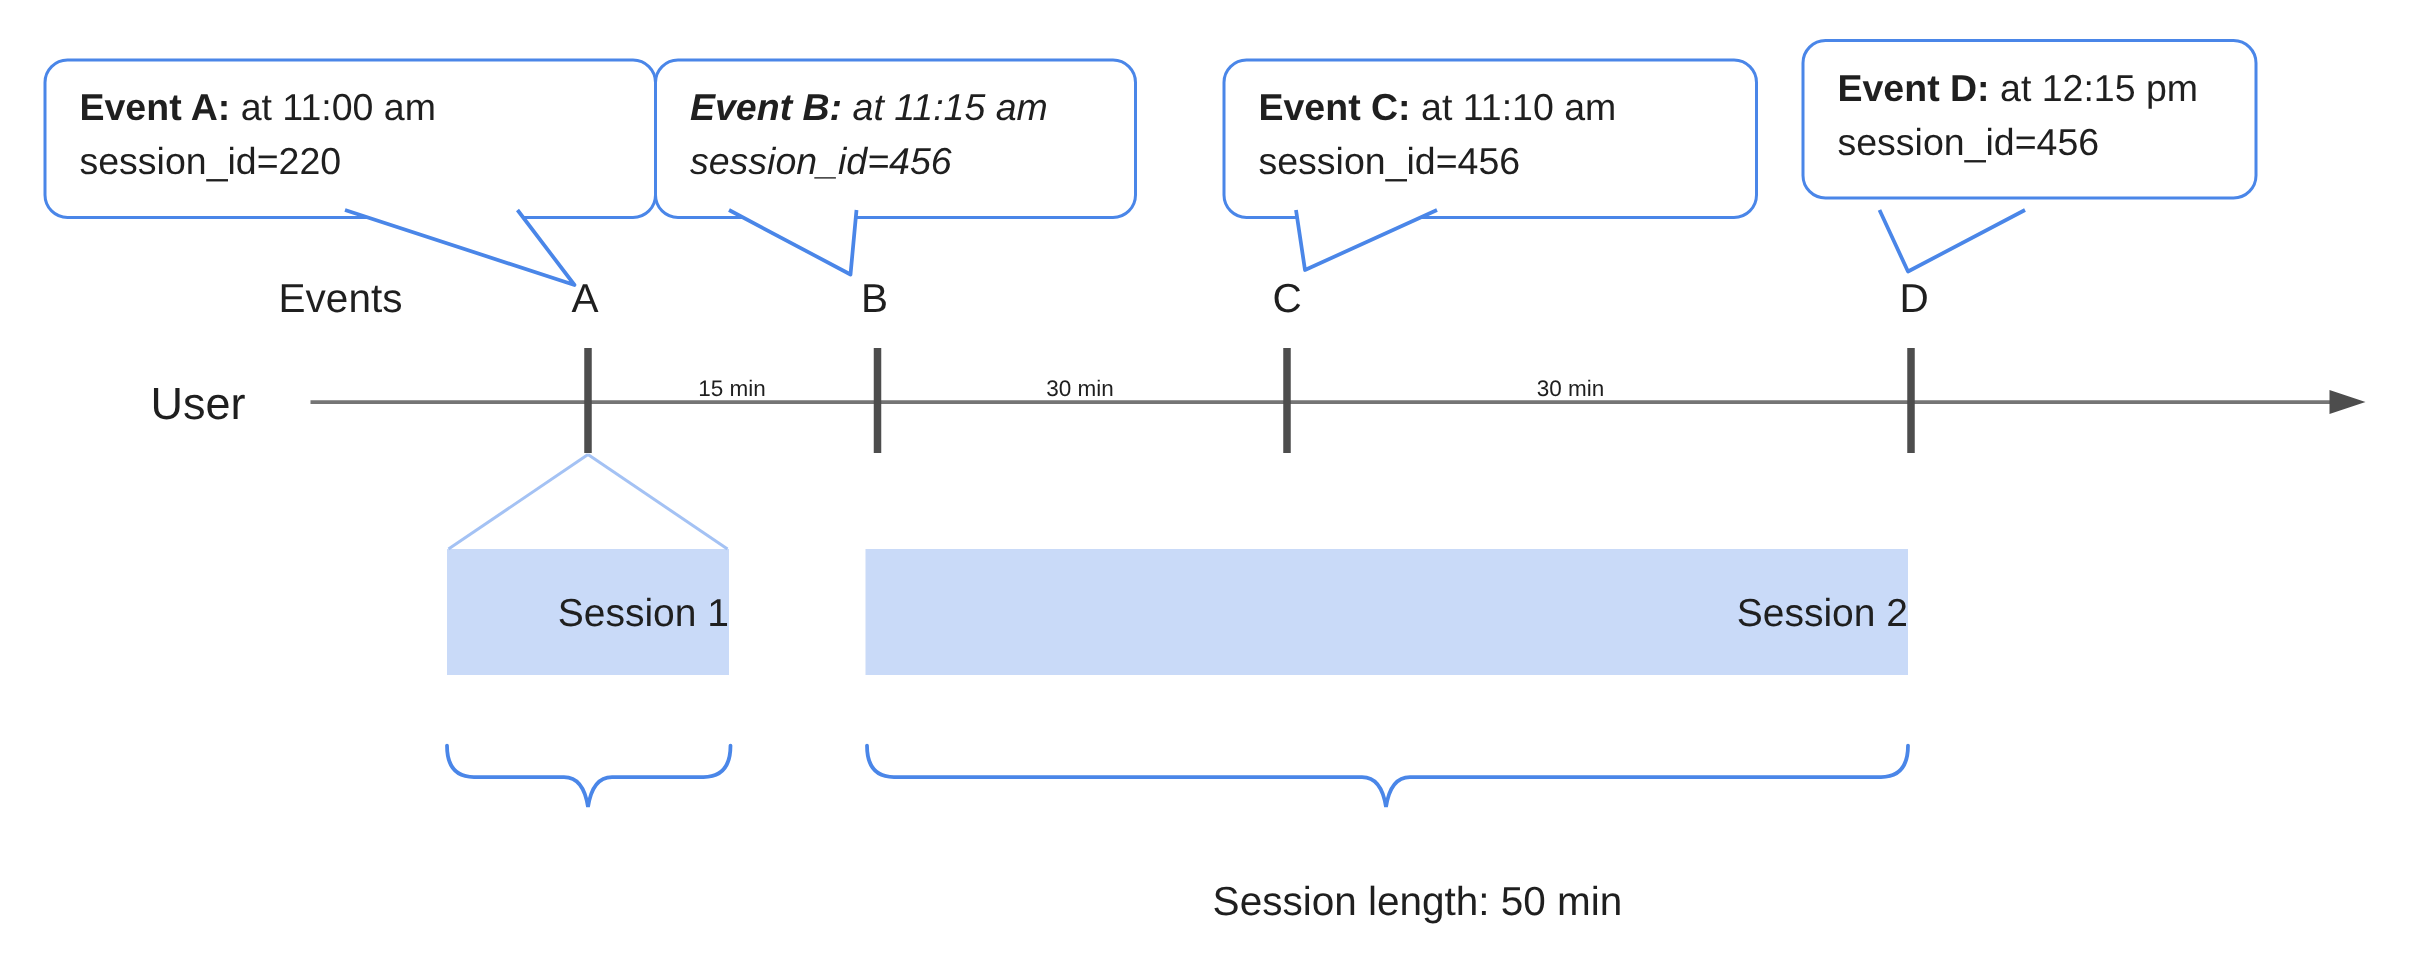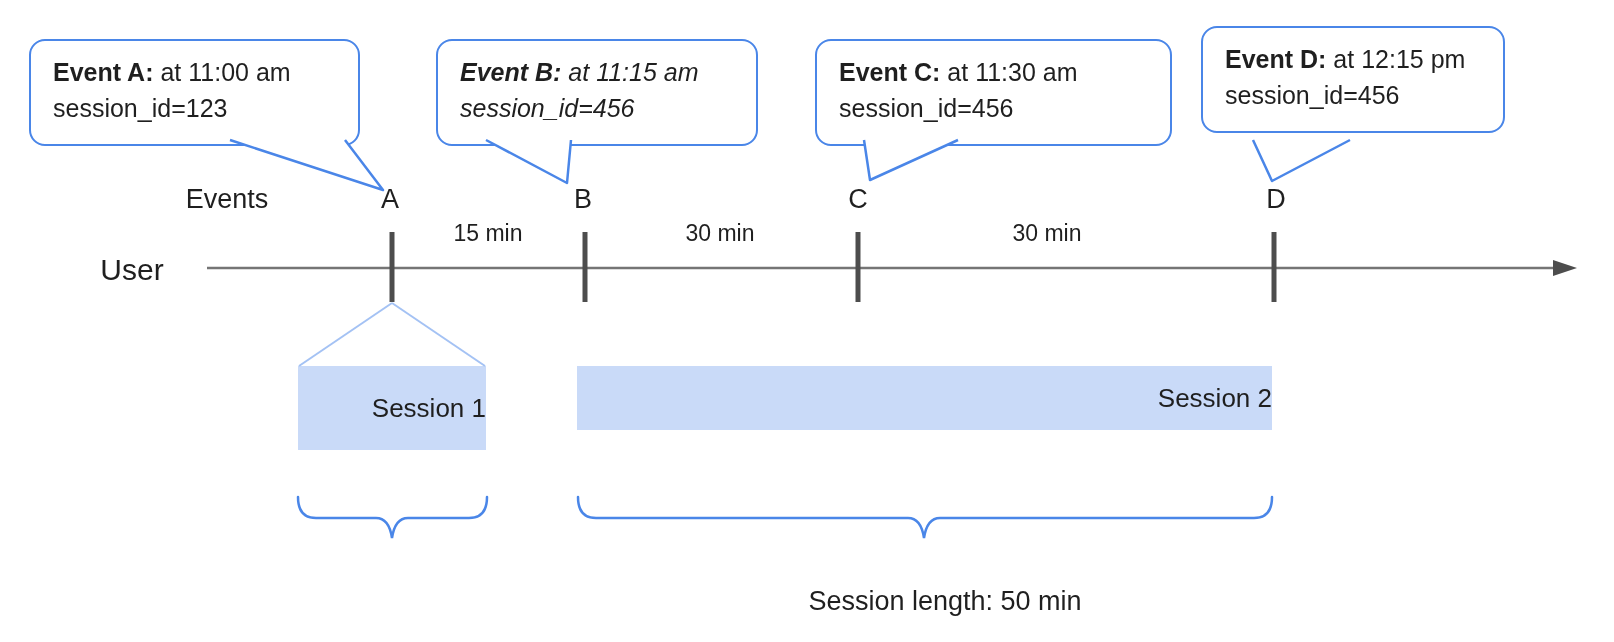--- a/index.html
+++ b/index.html
@@ -14,46 +14,46 @@
     position:absolute;z-index:1;box-sizing:border-box;background:#fff;
     border:2.5px solid var(--accent,#4a86e8);border-radius:16px;
     padding:13px 0 0 22px;font-size:25px;line-height:36px;white-space:nowrap;
   }
   .callout .b{font-weight:bold;}
   
   .lab{position:absolute;z-index:1;white-space:nowrap;}
   .cx{transform:translateX(-50%);}
   .axis-name{font-size:27px;text-align:right;}
   .marker{font-size:27px;}
-  .interval{font-size:23px;}
+  .interval{font-size:15px;margin-top:31px;}
   .user{font-size:30px;}
   .slen{font-size:27px;}
   
   .session-box{
     position:absolute;z-index:1;background:var(--session_fill,#c9daf8);
     display:flex;align-items:center;justify-content:flex-end;font-size:26px;
   }
 </style>
 </head>
 <body>
 
 <div class="canvas">
 
-  <div class="callout" style="left:29px;top:39px;width:331px;height:107px;">
+  <div class="callout" style="left:29px;top:39px;width:409px;height:107px;">
     <div><span class="b">Event A:</span> <span>at 11:00 am</span></div>
-    <div>session_id=123</div>
+    <div>session_id=220</div>
   </div>
 
   <div class="callout" style="left:436px;top:39px;width:322px;height:107px;font-style:italic;">
     <div><span class="b">Event B:</span> <span>at 11:15 am</span></div>
     <div>session_id=456</div>
   </div>
 
   <div class="callout" style="left:815px;top:39px;width:357px;height:107px;">
-    <div><span class="b">Event C:</span> <span>at 11:30 am</span></div>
+    <div><span class="b">Event C:</span> <span>at 11:10 am</span></div>
     <div>session_id=456</div>
   </div>
 
   <div class="callout" style="left:1201px;top:26px;width:304px;height:107px;">
     <div><span class="b">Event D:</span> <span>at 12:15 pm</span></div>
     <div>session_id=456</div>
   </div>
 
   <div class="lab cx axis-name" style="left:227px;top:184px;">Events</div>
   <div class="lab cx user" style="left:132px;top:253px;">User</div>
@@ -63,21 +63,21 @@
   <div class="lab cx marker" style="left:858px;top:184px;">C</div>
   <div class="lab cx marker" style="left:1276px;top:184px;">D</div>
 
   <div class="lab cx interval" style="left:488px;top:220px;">15 min</div>
   <div class="lab cx interval" style="left:720px;top:220px;">30 min</div>
   <div class="lab cx interval" style="left:1047px;top:220px;">30 min</div>
 
   <div class="session-box" style="left:298px;top:366px;width:188px;height:84px;">
     <span>Session 1</span>
   </div>
-  <div class="session-box" style="left:577px;top:366px;width:695px;height:64px;">
+  <div class="session-box" style="left:577px;top:366px;width:695px;height:84px;">
     <span>Session 2</span>
   </div>
 
   <div class="lab cx slen" style="left:945px;top:586px;">Session length: 50 min</div>
 
   <svg class="gfx" viewBox="0 0 1614 642" aria-hidden="true">
 
     <path d="M 207 268 L 1556 268" style="stroke:var(--axis,#757575)" stroke-width="2.5" fill="none"></path>
     <path d="M 1553 260 L 1577 268 L 1553 276 Z" style="fill:var(--tick,#4d4d4d)"></path>
 

